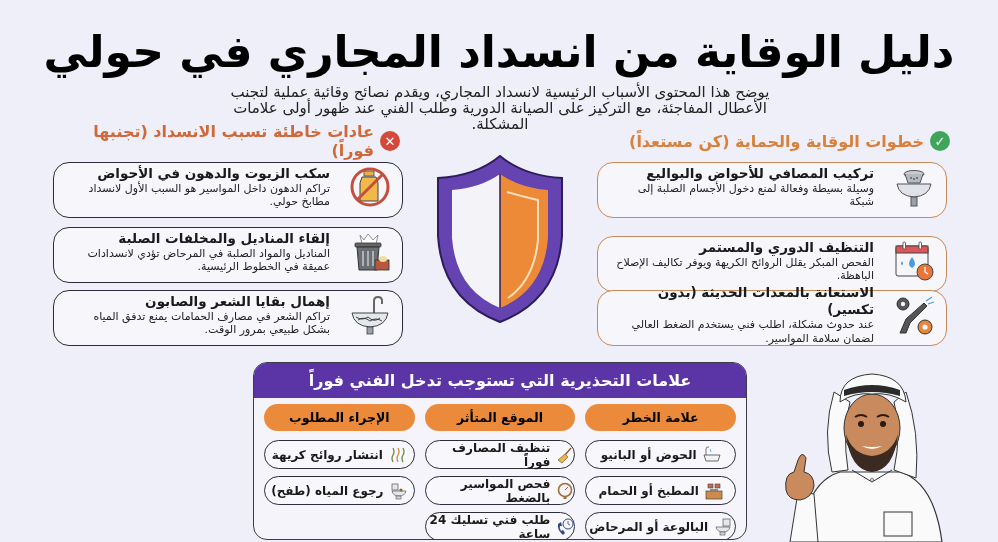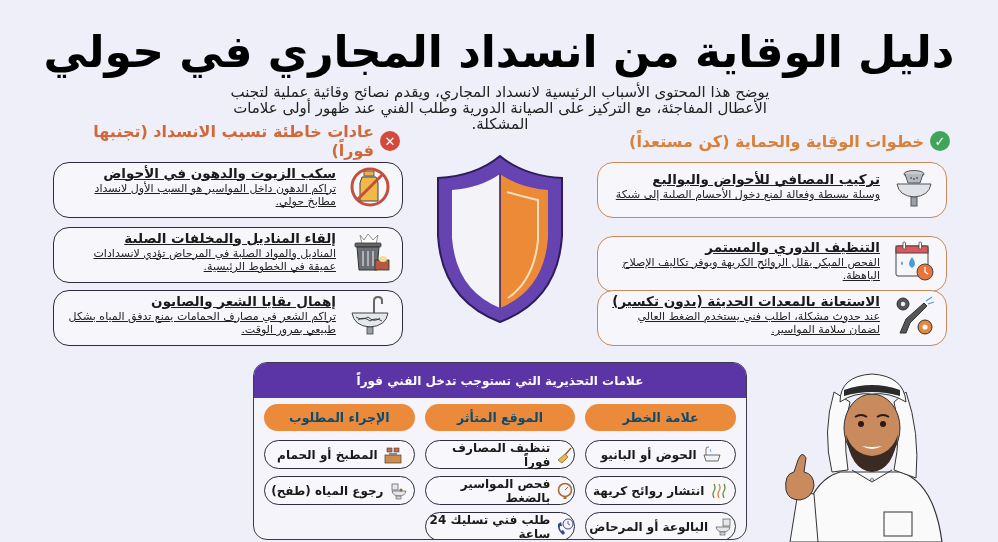--- a/index.html
+++ b/index.html
@@ -33,45 +33,45 @@
       width: 20px; height: 20px; border-radius: 50%;
       display: flex; align-items: center; justify-content: center;
       color: #fff; font-size: 13px; font-weight: bold; flex: none;
     }
     .badge.ok { background: #3fa55a; }
     .badge.bad { background: #d34a3d; }
     .card {
       position: absolute; width: 350px; height: 56px;
       border-radius: 16px; background: #f6f6fb;
       display: flex; flex-direction: row-reverse; align-items: center;
-      padding: 4px 10px 11px 12px; gap: 12px; text-decoration: underline;
+      padding: 4px 10px 11px 12px; gap: 18px;
     }
     .card.good { border: 1.6px solid #c98a5a; left: 597px; }
     .card.bad { border: 1.6px solid #2c2c3c; left: 53px; }
     .card .icon { width: 44px; height: 44px; flex: none; }
     .card .txt { direction: rtl; text-align: right; flex: 1; }
     .card .h { font-size: 13.5px; font-weight: bold; color: #1a1a1a; line-height: 17px; }
     .card .p { font-size: 11px; line-height: 13.5px; color: #222; }
     .shield { position: absolute; left: 430px; top: 150px; width: 140px; height: 180px; }
     .table-box {
       position: absolute; left: 253px; top: 362px; width: 494px; height: 178px;
       border: 1.6px solid #3a3a4a; border-radius: 14px; overflow: hidden;
       background: #f4f4fa;
     }
     .table-head {
       height: 35px; background: #5b34a6; color: #fff;
       display: flex; align-items: center; justify-content: center;
-      direction: rtl; font-size: 12px; font-weight: bold;
+      direction: rtl; font-size: 16px; font-weight: bold;
     }
     .grid {
       display: grid; grid-template-columns: 1fr 1fr 1fr;
       direction: rtl; column-gap: 10px; row-gap: 7px; padding: 6px 10px 0 10px;
     }
     .pill {
-      height: 27px; border-radius: 14px; background: #ec8a3c; color: #0c4a6e;
+      height: 27px; border-radius: 14px; background: #ec8a3c; color: #000000;
       display: flex; align-items: center; justify-content: center;
       font-size: 12.5px; font-weight: bold; margin-bottom: 2px;
     }
     .cell {
       height: 29px; border-radius: 15px; border: 1.4px solid #2c2c3c; background: #f8f8fc;
       display: flex; align-items: center; justify-content: center; gap: 6px;
       font-size: 12px; font-weight: bold; color: #1a1a1a; direction: rtl;
     }
     .cell .ci { width: 18px; height: 18px; flex: none; }
     .man { position: absolute; left: 770px; top: 362px; width: 200px; height: 180px; }
@@ -210,37 +210,37 @@
     <div class="cell">
       <svg class="ci" viewBox="0 0 18 18">
           <line x1="15" y1="2" x2="9" y2="9" stroke="#8a5a2a" stroke-width="1.4"></line>
           <path d="M9 8 L12 11 L6 17 L2 14Z" fill="#e8b84a" stroke="#8a5a2a" stroke-width="0.7"></path>
         </svg>
       <span>تنظيف المصارف فوراً</span>
     </div>
 
     <div class="cell">
       <svg class="ci" viewBox="0 0 18 18">
+          <path d="M4 16 Q2 12 4 9 Q6 6 4 2" fill="none" stroke="#6a8a3a" stroke-width="1.3"></path>
+          <path d="M9 16 Q7 12 9 9 Q11 6 9 2" fill="none" stroke="#d08a3a" stroke-width="1.3"></path>
+          <path d="M14 16 Q12 12 14 9 Q16 6 14 2" fill="none" stroke="#6a8a3a" stroke-width="1.3"></path>
+        </svg>
+      <span>انتشار روائح كريهة</span>
+    </div>
+    <div class="cell">
+      <svg class="ci" viewBox="0 0 18 18">
           <rect x="1" y="9" width="16" height="8" fill="#d08a4a" stroke="#444" stroke-width="0.7"></rect>
           <rect x="3" y="2" width="5" height="4" fill="#c86a4a" stroke="#444" stroke-width="0.6"></rect>
           <rect x="10" y="2" width="5" height="4" fill="#c86a4a" stroke="#444" stroke-width="0.6"></rect>
           <rect x="5" y="7" width="8" height="2" fill="#888"></rect>
         </svg>
       <span>المطبخ أو الحمام</span>
     </div>
     <div class="cell">
       <svg class="ci" viewBox="0 0 18 18">
-          <path d="M4 16 Q2 12 4 9 Q6 6 4 2" fill="none" stroke="#6a8a3a" stroke-width="1.3"></path>
-          <path d="M9 16 Q7 12 9 9 Q11 6 9 2" fill="none" stroke="#d08a3a" stroke-width="1.3"></path>
-          <path d="M14 16 Q12 12 14 9 Q16 6 14 2" fill="none" stroke="#6a8a3a" stroke-width="1.3"></path>
-        </svg>
-      <span>انتشار روائح كريهة</span>
-    </div>
-    <div class="cell">
-      <svg class="ci" viewBox="0 0 18 18">
           <circle cx="9" cy="8" r="6.5" fill="#f4f4f8" stroke="#a0703a" stroke-width="1.6"></circle>
           <line x1="9" y1="8" x2="12" y2="5" stroke="#c2503e" stroke-width="1"></line>
           <rect x="7.5" y="14" width="3" height="3" fill="#a0703a"></rect>
         </svg>
       <span>فحص المواسير بالضغط</span>
     </div>
 
     <div class="cell">
       <svg class="ci" viewBox="0 0 18 18">
           <rect x="2" y="2" width="6" height="6" fill="#e4e7ec" stroke="#555" stroke-width="0.7"></rect>

